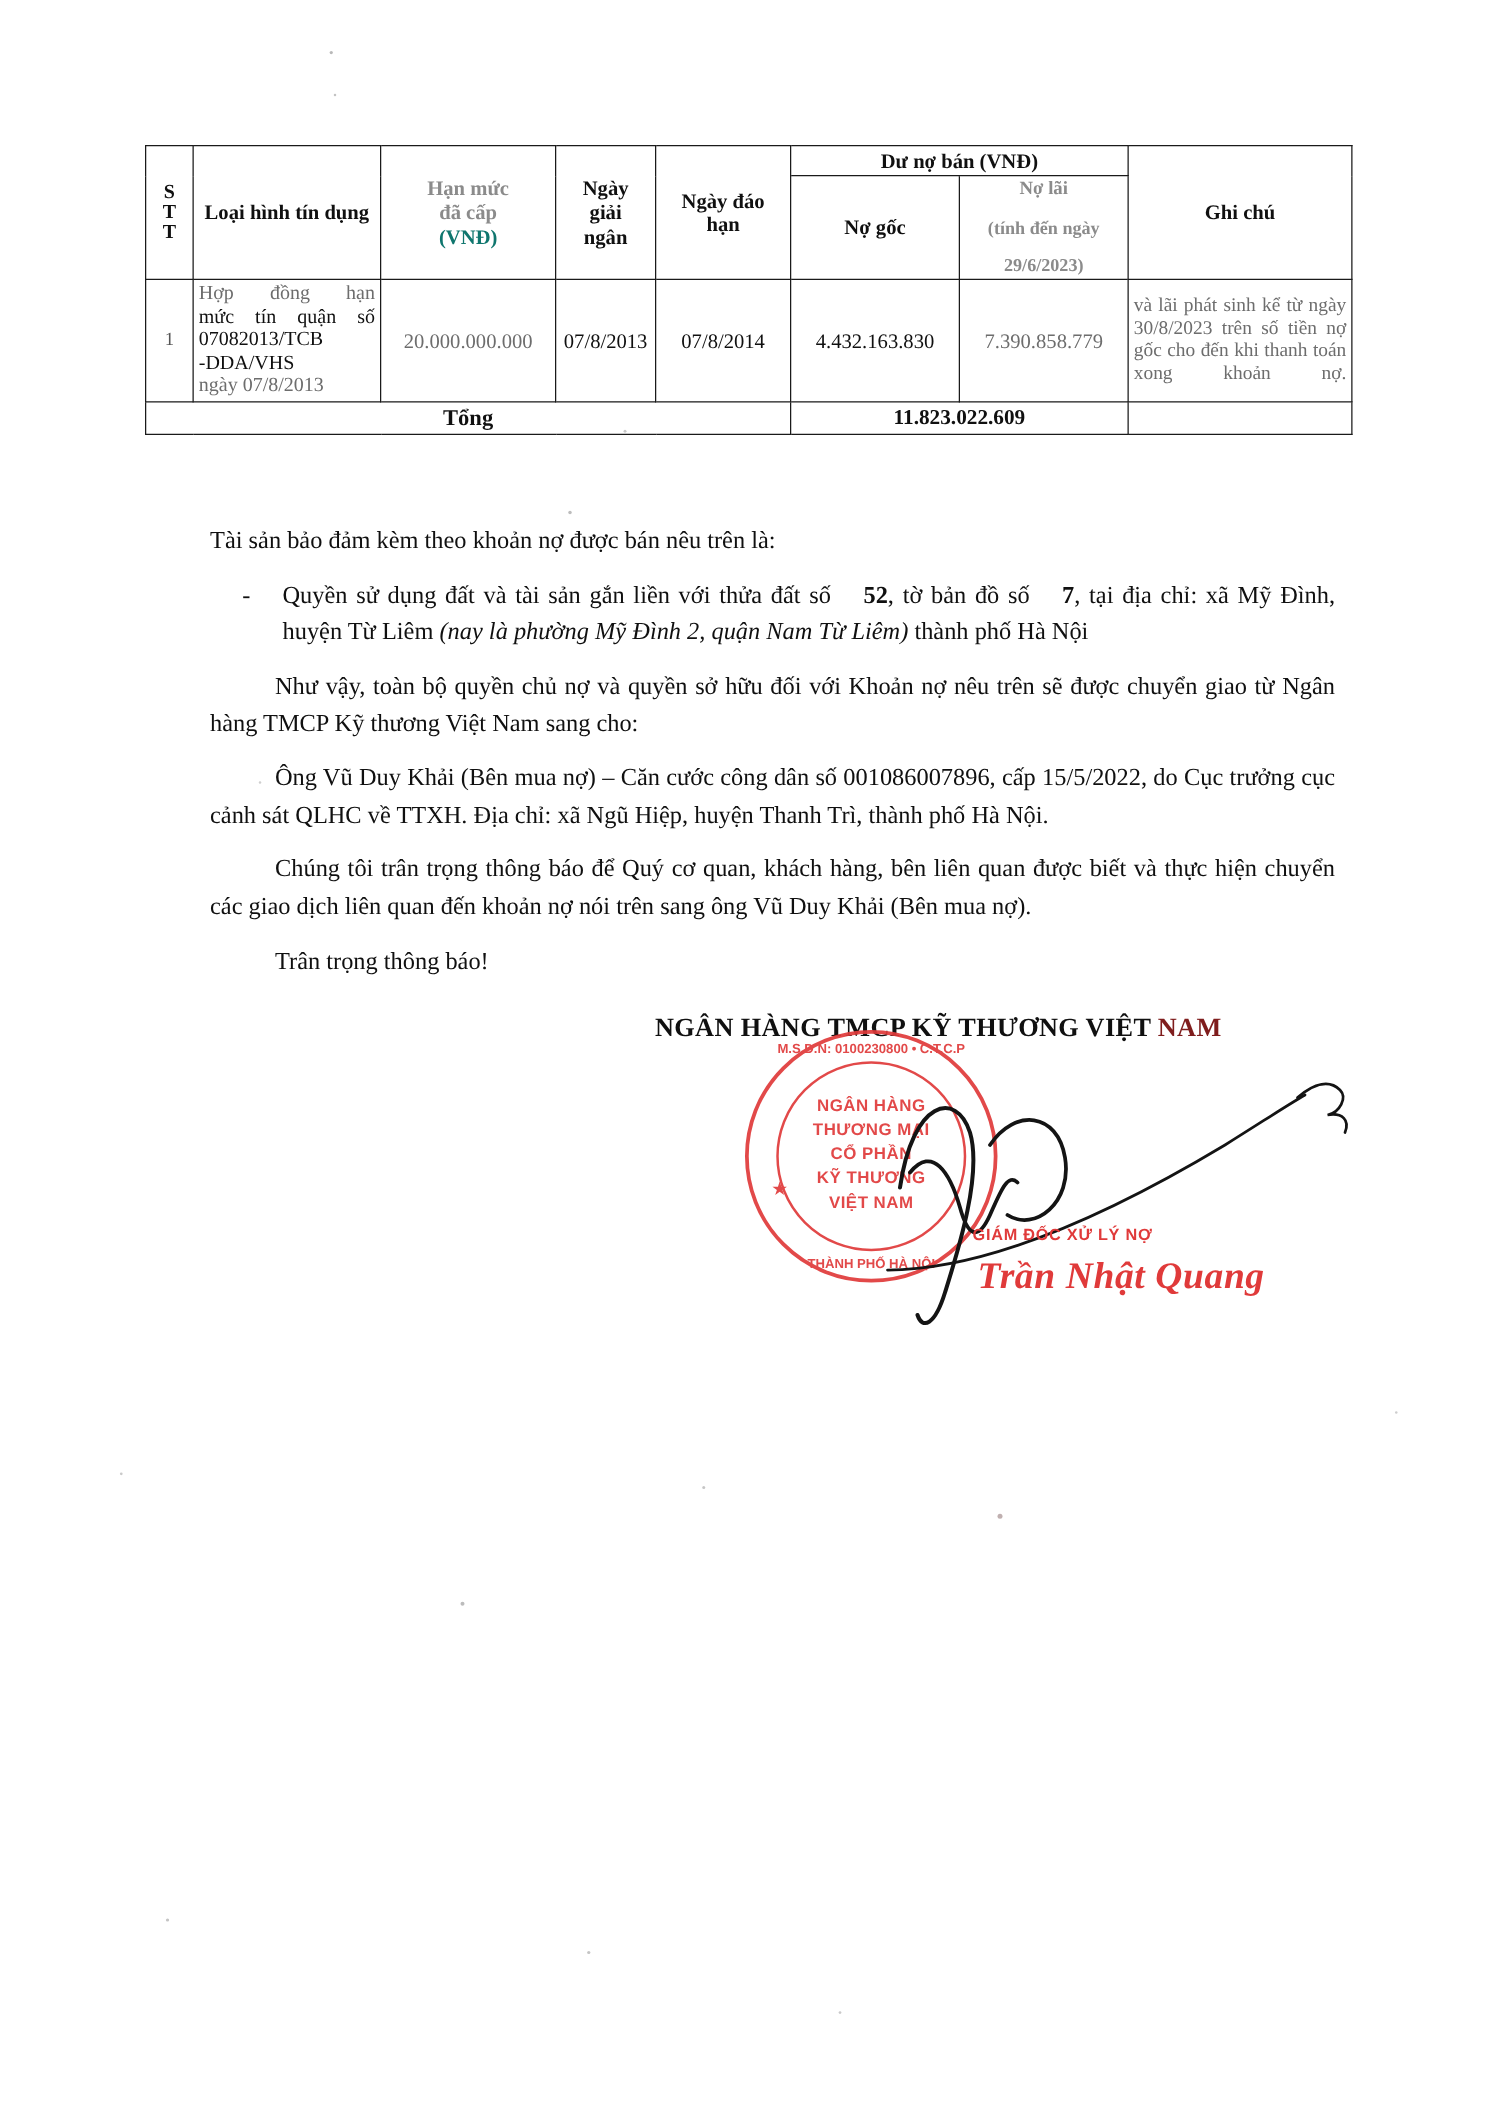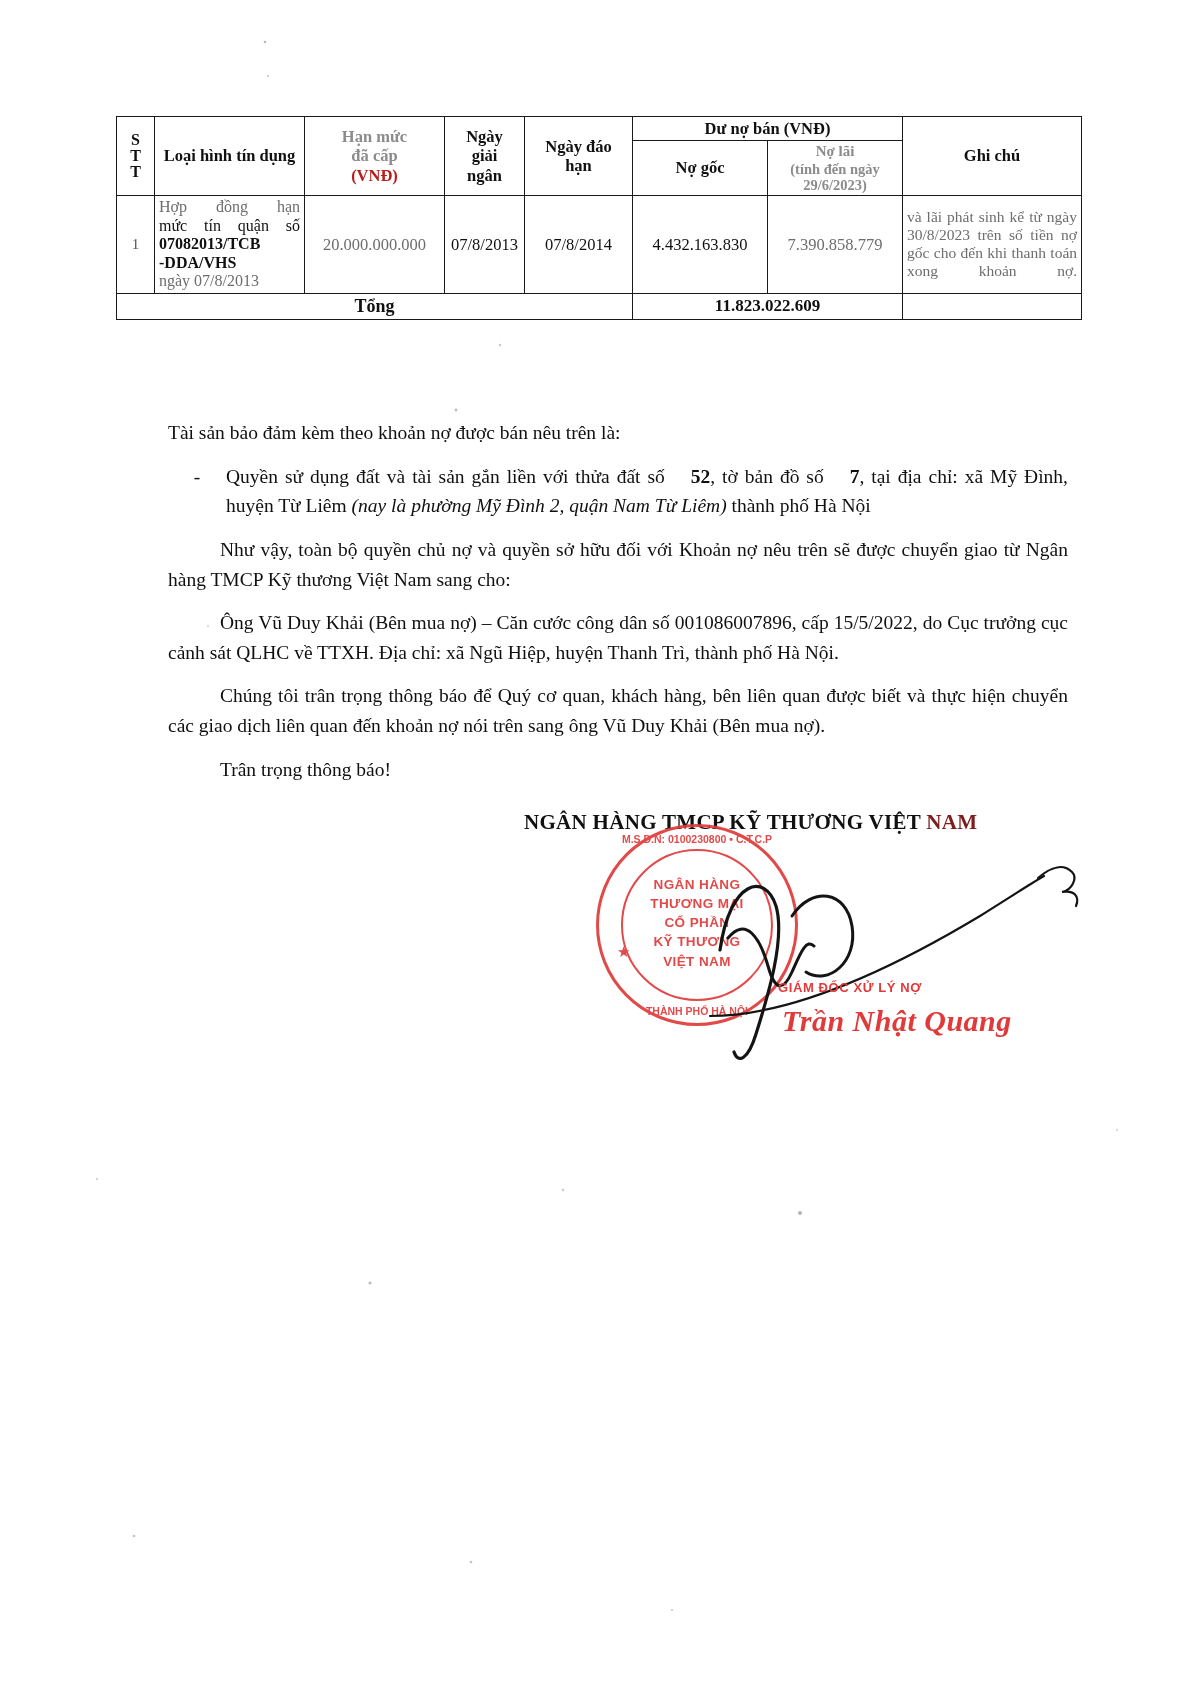--- a/index.html
+++ b/index.html
@@ -42,30 +42,30 @@
     line-height:1.0;
     font-size:16px;
     letter-spacing:0;
   }
   .stt-vert span { display:block; }
 
   .faded { color:#8b8b8b; }
   .semifade { color:#6d6d6d; }
 
   .sub-small { font-size:15px; font-weight:bold; }
-  .sub-note  { font-size:14.5px; font-weight:bold; line-height:1.12; }
+  .sub-note  { font-size:14.5px; font-weight:bold; line-height:1.12;margin-top:14px; }
 
   td.loai-cell {
     text-align:justify;
     text-align-last:justify;
     font-size:16px;
     line-height:1.32;
     padding:4px 6px;
   }
-  td.loai-cell b { font-weight:bold; }
+  td.loai-cell b { font-weight:normal; }
   td.num { text-align:center; font-size:16.5px; white-space:nowrap; }
   td.ghi-cell {
     font-size:15.5px;
     line-height:1.34;
     text-align:justify;
     text-align-last:justify;
     padding:4px 7px;
   }
   td.stt-num { text-align:center; font-size:15px; color:#555; }
   td.tong-label { text-align:center; font-weight:bold; font-size:18px; padding:7px 0; }
@@ -183,21 +183,21 @@
             <div class="stt-vert">
               <span>S</span>
               <span>T</span>
               <span>T</span>
             </div>
           </th>
           <th rowspan="2">Loại hình tín dụng</th>
           <th rowspan="2" class="faded">
             <div>Hạn mức</div>
             <div>đã cấp</div>
-            <div style="color:#b91c1c">(VNĐ)</div>
+            <div style="color:#0f766e">(VNĐ)</div>
           </th>
           <th rowspan="2">
             <div>Ngày</div>
             <div>giải</div>
             <div>ngân</div>
           </th>
           <th rowspan="2">
             <div>Ngày đáo</div>
             <div>hạn</div>
           </th>

